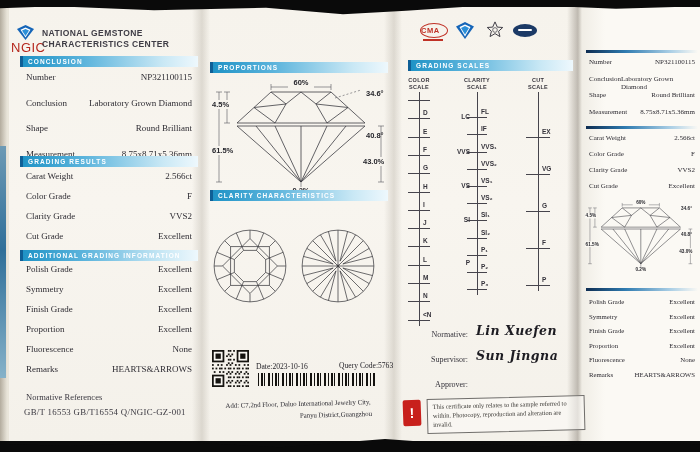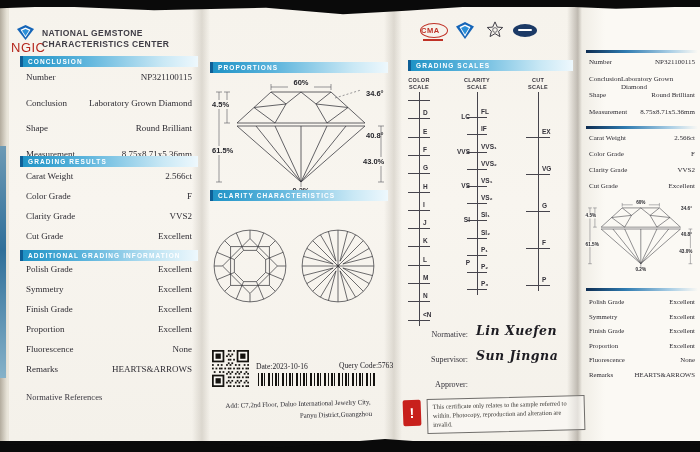--- a/index.html
+++ b/index.html
@@ -158,20 +158,21 @@
         <span>Fluorescence</span>
         <span>None</span>
       </div>
       <div class="frow">
         <span>Remarks</span>
         <span>HEARTS&amp;ARROWS</span>
       </div>
     </div>
 
   <div class="abs refs-t" style="left:26px;top:392px">Normative References</div>
+  <div class="abs refs-c" style="left:24px;top:407px">GB/T 16553  GB/T16554  Q/NGIC-GZ-001</div>
 
   <div class="abs bar" style="left:210px;top:62px;width:178px">PROPORTIONS</div>
 
   <div class="abs prop-wrap" style="left:211px;top:76px">
     <svg width="180" height="120" viewBox="0 0 180 120">
       <g stroke="#3c3c42" stroke-width="0.8" fill="none">
         <path d="M26,47 L60,16 L120,16 L154,47"></path>
         <path d="M26,47 L154,47 M26,50 L154,50"></path>
         <path d="M60,16 L75,28 L90,16 L105,28 L120,16"></path>
         <path d="M75,28 L64,47 M105,28 L116,47 M43,31.5 L64,47 M137,31.5 L116,47 M43,31.5 L75,28 M137,31.5 L105,28"></path>

